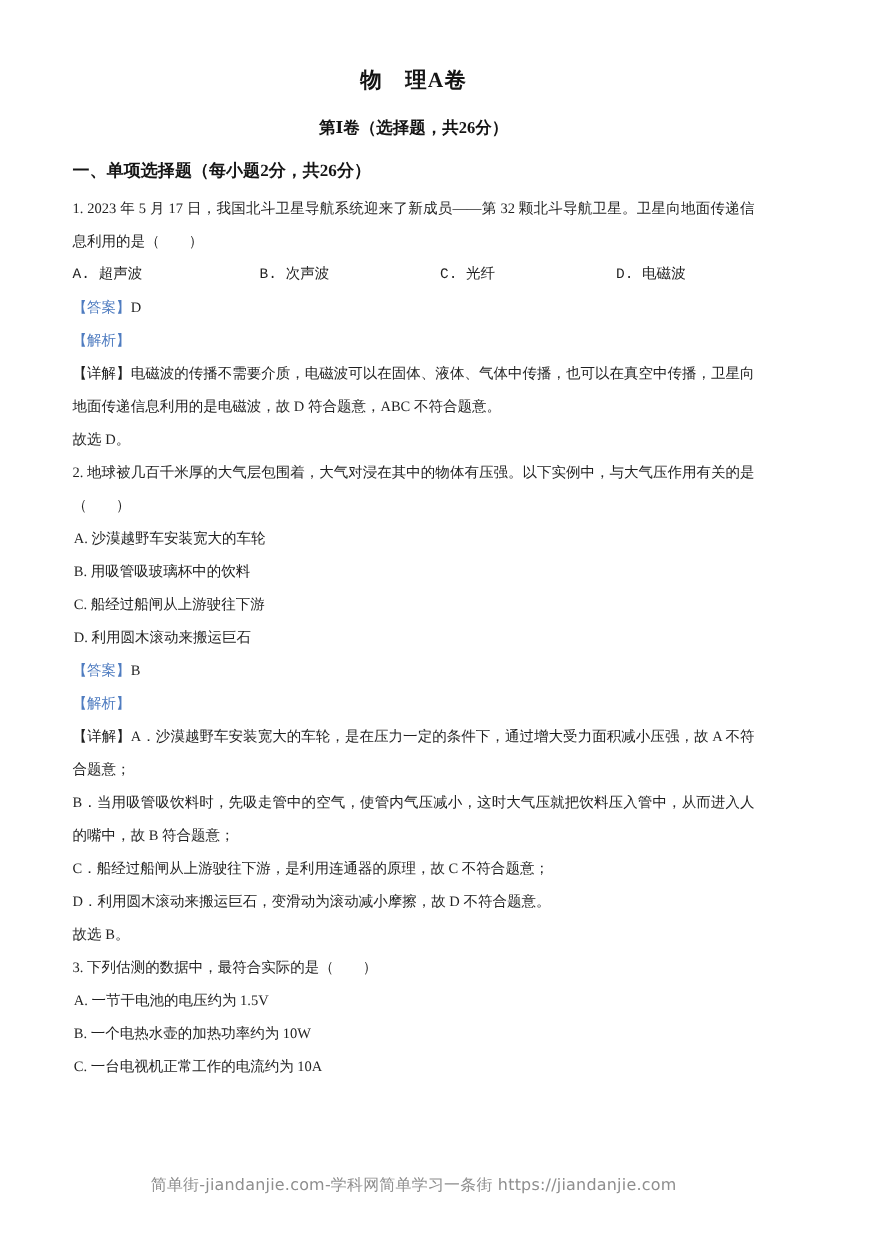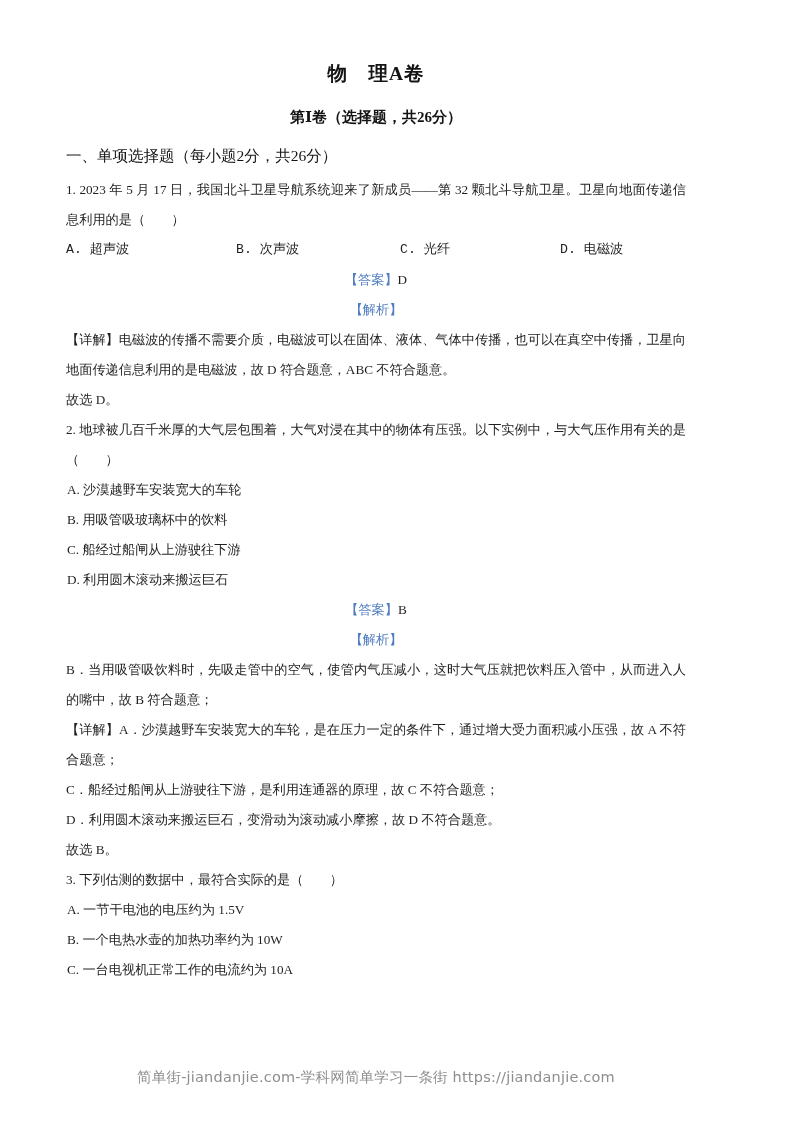--- a/index.html
+++ b/index.html
@@ -39,21 +39,21 @@
     text-align: center;
     font-weight: bold;
     font-size: 15px;
     margin: 0;
     padding-top: 23px;
     line-height: 1.2;
     color: #141414;
   }
   .part-title {
     text-align: left;
-    font-weight: normal;
+    font-weight: bold;
     font-size: 15.5px;
     margin: 0;
     padding-top: 21px;
     line-height: 1.2;
     color: #141414;
   }
 
   
   .q-block {
     margin: 0;
@@ -95,21 +95,20 @@
   }
 
   
   .marker {
     color: #4f7cc0;
   }
   .ans-line, .exp-line {
     font-size: 13.2px;
     line-height: 30px;
     color: #1f1f1f;
-    text-align: center;
   }
   .ans-val {
     color: #1f1f1f;
   }
 
   
   .footer {
     position: absolute;
     left: 0;
     right: 0;
@@ -153,22 +152,22 @@
 
     <div class="opt-line">A. 沙漠越野车安装宽大的车轮</div>
     <div class="opt-line">B. 用吸管吸玻璃杯中的饮料</div>
     <div class="opt-line">C. 船经过船闸从上游驶往下游</div>
     <div class="opt-line">D. 利用圆木滚动来搬运巨石</div>
 
     <div class="ans-line"><span class="marker">【答案】</span><span class="ans-val">B</span></div>
 
     <div class="exp-line"><span class="marker">【解析】</span></div>
 
+    <p class="stem">【详解】A．沙漠越野车安装宽大的车轮，是在压力一定的条件下，通过增大受力面积减小压强，故 A 不符合题意；</p>
     <p class="stem">B．当用吸管吸饮料时，先吸走管中的空气，使管内气压减小，这时大气压就把饮料压入管中，从而进入人的嘴中，故 B 符合题意；</p>
-    <p class="stem">【详解】A．沙漠越野车安装宽大的车轮，是在压力一定的条件下，通过增大受力面积减小压强，故 A 不符合题意；</p>
     <p class="stem">C．船经过船闸从上游驶往下游，是利用连通器的原理，故 C 不符合题意；</p>
     <p class="stem">D．利用圆木滚动来搬运巨石，变滑动为滚动减小摩擦，故 D 不符合题意。</p>
     <p class="stem">故选 B。</p>
   </div>
 
   <div class="q-block">
     <p class="stem">3. 下列估测的数据中，最符合实际的是（　　）</p>
 
     <div class="opt-line">A. 一节干电池的电压约为 1.5V</div>
     <div class="opt-line">B. 一个电热水壶的加热功率约为 10W</div>

